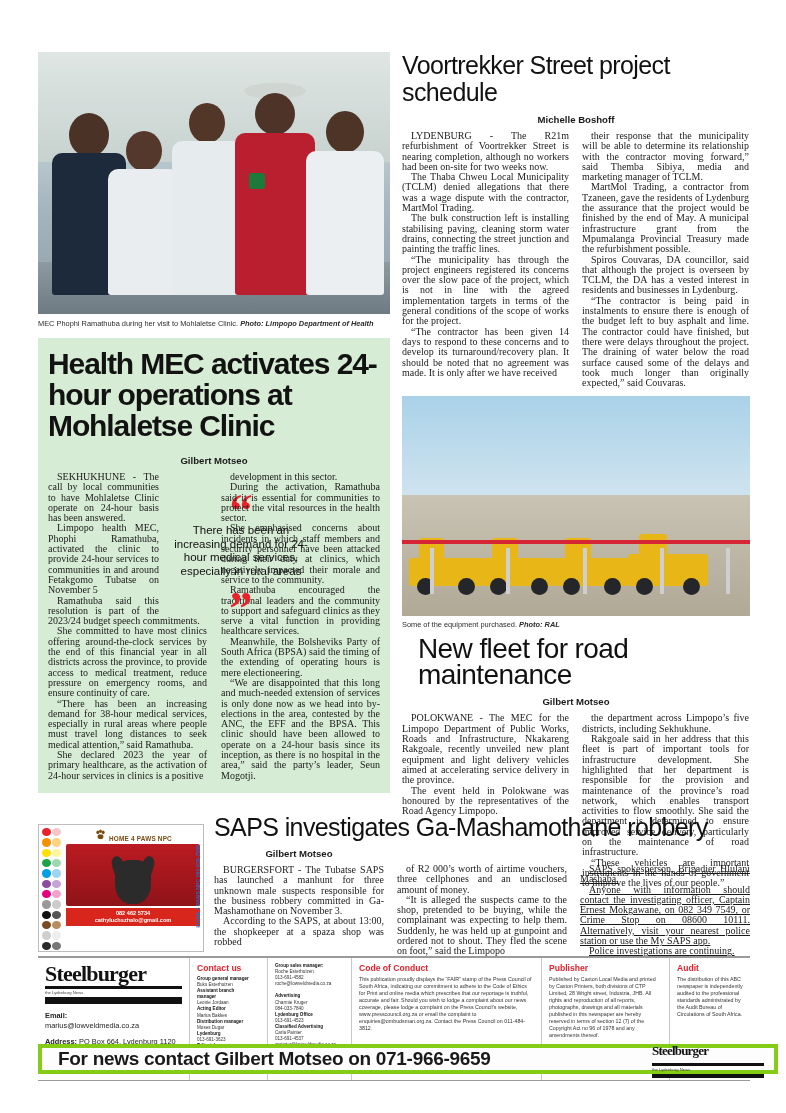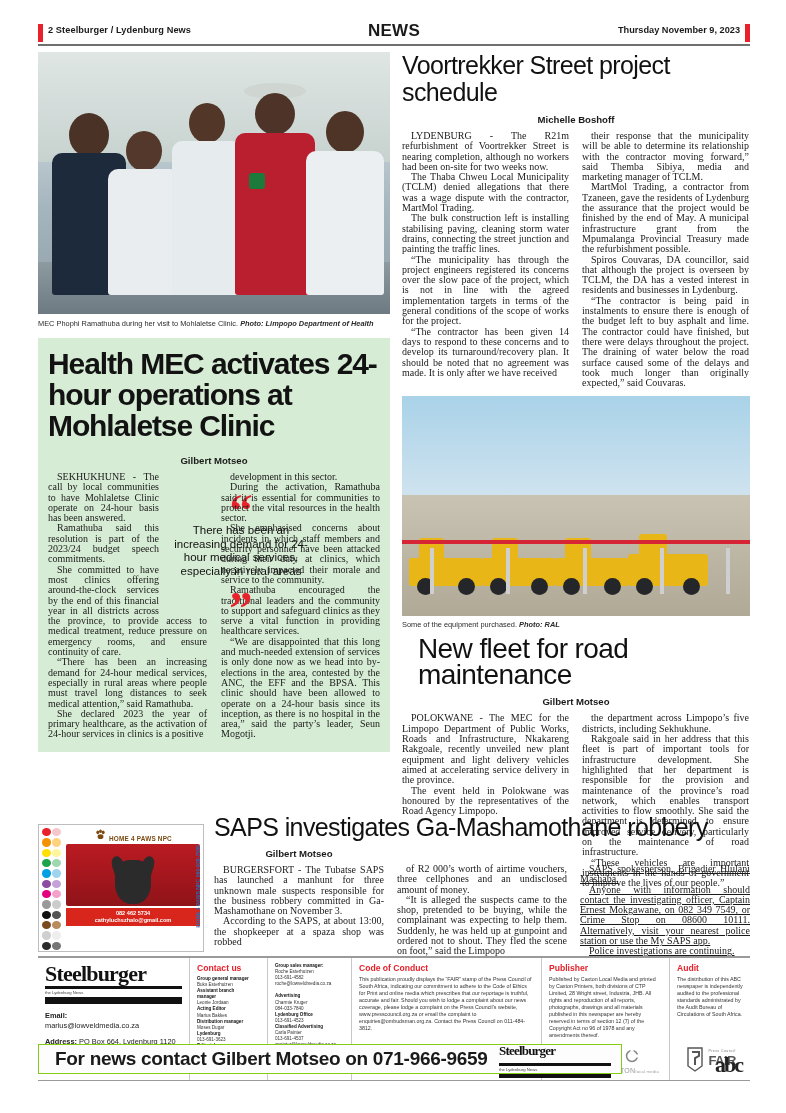--- a/index.html
+++ b/index.html
@@ -157,42 +157,34 @@
   .steel-logo { background:#fff; border:0; }
   .steel-word { font-family:"Liberation Serif", serif; font-weight:bold; font-size:22px;
      letter-spacing:-0.8px; color:#111; line-height:22px; }
   .steel-underline { height:3px; background:#111; margin-top:1px; }
   .steel-sub { font-family:"Liberation Sans", sans-serif; font-size:4.2px; color:#444; margin-top:1px; }
   .steel-bar { height:7px; background:#111; margin-top:2px; }
   .f-email { font-family:"Liberation Sans", sans-serif; font-size:7.4px; line-height:9.6px; color:#222; margin-top:7px; }
   .f-email b { font-weight:bold; }
 
   
-  .banner { position:absolute; left:0; top:1020px; width:584px; height:30px;
-            border:1px solid #84cc16; background:#fdfdfd; display:flex; align-items:center; }
+  .banner { position:absolute; left:0; top:1020px; width:740px; height:30px;
+            border:4px solid #84cc16; background:#fdfdfd; display:flex; align-items:center; }
   .banner-text { font-family:"Liberation Sans", sans-serif; font-weight:bold; font-size:19px;
             letter-spacing:-0.3px; margin-left:16px; color:#1a1a1a; }
   .banner-logo { margin-left:auto; margin-right:10px; width:112px; }
   .banner-logo .steel-word { font-size:13px; }
   .banner-logo .steel-bar { height:4px; }
   .fair-mark { display:inline-block; vertical-align:middle; }
 </style>
 </head>
 <body>
 
 <div class="page">
 
-  <div class="masthead">
-    <span class="mh-tick left"></span>
-    <span class="mh-tick right"></span>
-    <div class="mh-left">2 Steelburger / Lydenburg News</div>
-    <div class="mh-center">NEWS</div>
-    <div class="mh-right">Thursday November 9, 2023</div>
-    <div class="bar-line"></div>
-  </div>
 
   <div class="left-col">
 
     <div class="photo1">
       <div class="p1-sky"></div>
       <div class="p1-wall"></div>
       <div class="p1-floor"></div>
       <div class="p1-rail"></div>
       <div class="fig f1">
           <span class="head"></span>
@@ -227,30 +219,32 @@
       <h1 class="big-hl">Health MEC activates 24-hour operations at Mohlaletse Clinic</h1>
       <div class="byline">Gilbert Motseo</div>
       <div class="two-col">
         <div class="col body-col">
           <div class="pullquote" style="float:right;margin:26px -108px 6px 8px;width:148px;">
             <span class="qmark">“</span>
             <div class="pq-text">There has been an increasing demand for 24-hour medical services, especially in rural areas</div>
             <span class="qmark close">“</span>
           </div>
           <p>SEKHUKHUNE - The call by local communities to have Mohlaletse Clinic operate on 24-hour basis has been answered.</p>
+          <p>Limpopo health MEC, Phophi Ramathuba, activated the clinic to provide 24-hour services to communities in and around Fetakgomo Tubatse on November 5</p>
           <p>Ramathuba said this resolution is part of the 2023/24 budget speech commitments.</p>
           <p>She committed to have most clinics offering around-the-clock services by the end of this financial year in all districts across the province, to provide access to medical treatment, reduce pressure on emergency rooms, and ensure continuity of care.</p>
-          <p>“There has been an increasing demand for 24-hour medical services, especially in rural areas where people must travel long distances to seek medical attention,” said Ramathuba.</p>
+          <p>“There has been an increasing demand for 38-hour medical services, especially in rural areas where people must travel long distances to seek medical attention,” said Ramathuba.</p>
           <p>She declared 2023 the year of primary healthcare, as the activation of 24-hour services in clinics is a positive</p>
         </div>
         <div class="col body-col">
           <p>development in this sector.</p>
           <p>During the activation, Ramathuba said it is essential for communities to protect the vital resources in the health sector.</p>
           <p>She emphasised concerns about incidents in which staff members and security personnel have been attacked during their duty at clinics, which negatively impacted their morale and service to the community.</p>
           <p>Ramathuba encouraged the traditional leaders and the community to support and safeguard clinics as they serve a vital function in providing healthcare services.</p>
+          <p>Meanwhile, the Bolsheviks Party of South Africa (BPSA) said the timing of the extending of operating hours is mere electioneering.</p>
           <p>“We are disappointed that this long and much-needed extension of services is only done now as we head into by-elections in the area, contested by the ANC, the EFF and the BPSA. This clinic should have been allowed to operate on a 24-hour basis since its inception, as there is no hospital in the area,” said the party’s leader, Seun Mogotji.</p>
         </div>
       </div>
     </div>
   </div>
 
   <div class="right-col">
 
     <h1 class="hl hl-voor">Voortrekker Street project schedule</h1>
     <div class="byline">Michelle Boshoff</div>

